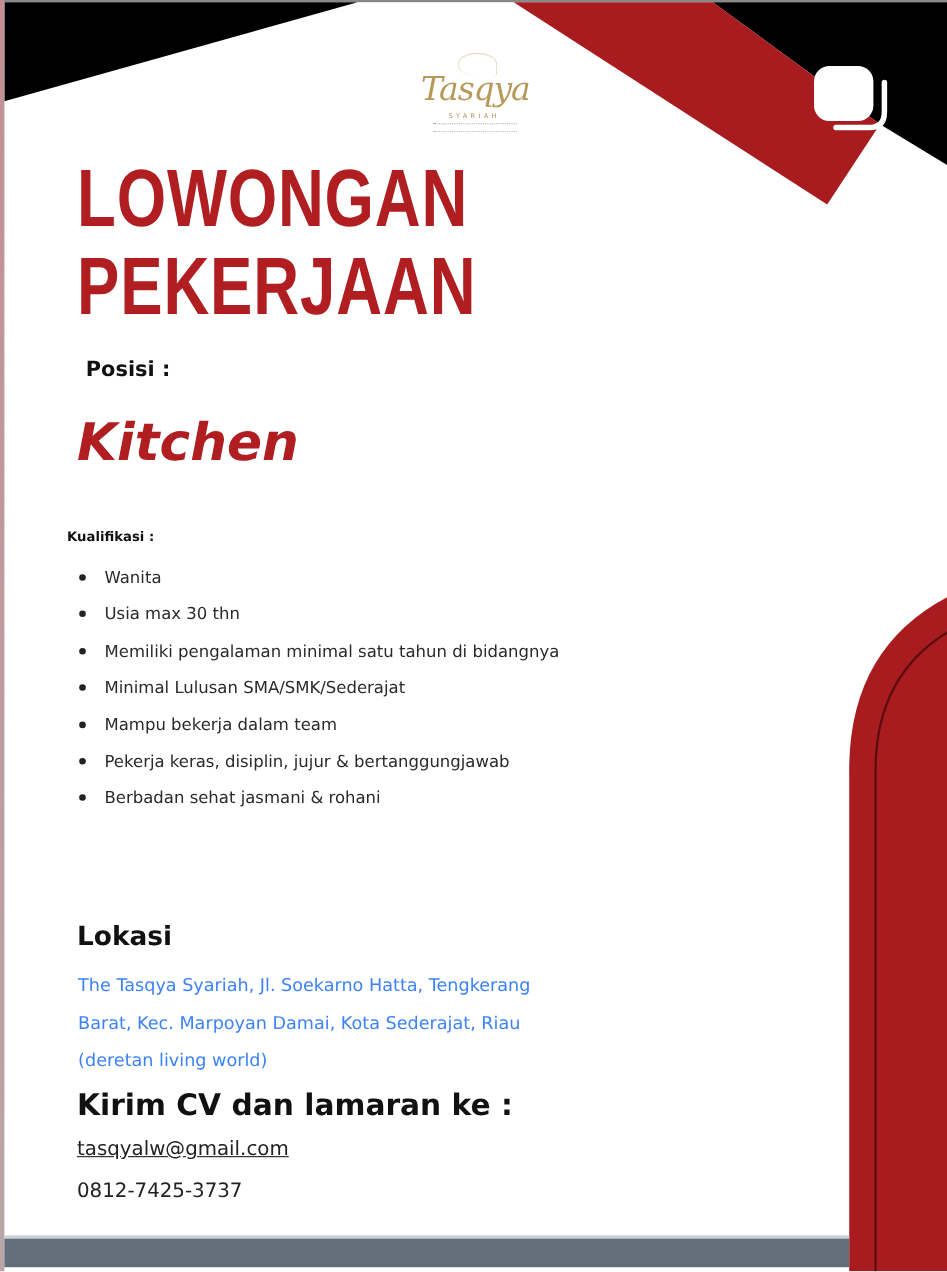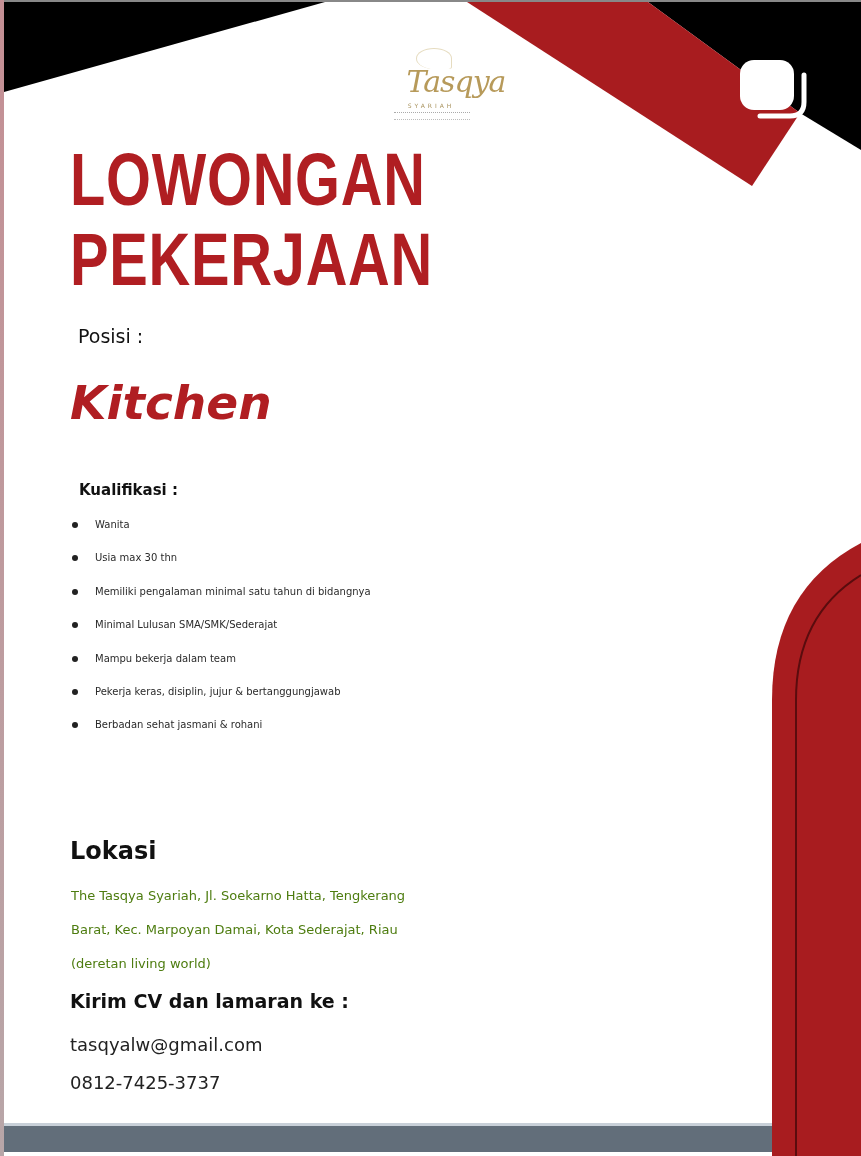--- a/index.html
+++ b/index.html
@@ -15,21 +15,21 @@
   }
   .top-edge { position: absolute; left: 0; top: 0; width: 861px; height: 2px; background: #888; }
   .deco { position: absolute; left: 0; top: 0; }
   .logo {
     position: absolute; left: 372px; top: 46px; width: 118px; height: 80px;
     text-align: center;
   }
   .logo-word {
     font-family: "DejaVu Serif", serif; font-style: italic;
     font-size: 30px; color: #b79a5a; letter-spacing: -1px;
-    position: absolute; left: 8px; top: 18px; width: 104px; margin-left: 24px;
+    position: absolute; left: 8px; top: 18px; width: 104px;
   }
   .logo-sub {
     position: absolute; left: 0; top: 56px; width: 118px;
     font-size: 6px; letter-spacing: 3px; color: #a8925c;
   }
   .logo-orn {
     position: absolute; left: 22px; top: 66px; width: 76px; height: 6px;
     border-top: 1px dotted #aaa; border-bottom: 1px dotted #bbb;
   }
   .logo-swirl {
@@ -41,53 +41,53 @@
   }
   .title {
     position: absolute; left: 70px; top: 140px;
     font-family: "Liberation Sans", sans-serif; font-weight: bold;
     font-size: 74px; line-height: 80px; color: #b01e22;
     transform: scaleX(0.78); transform-origin: left top;
     letter-spacing: 1px;
   }
   .posisi-label {
     position: absolute; left: 78px; top: 325px;
-    font-weight: normal; font-size: 19px; color: #111;
+    font-weight: bold; font-size: 19px; color: #111;
   }
   .position {
     position: absolute; left: 70px; top: 375px;
     font-weight: bold; font-size: 47px; color: #b01e22; font-style: italic;
   }
   .kual-label {
-    position: absolute; left: 79px; top: 481px;
-    font-weight: bold; font-size: 15px; color: #111;
+    position: absolute; left: 61px; top: 481px;
+    font-weight: bold; font-size: 12px; color: #111;
   }
   .kual-list {
     position: absolute; left: 70px; top: 514px; margin: 0; padding: 0;
     list-style: none;
   }
   .kual-list li {
-    position: relative; height: 33.4px; font-size: 10px; color: #2a2a2a;
+    position: relative; height: 33.4px; font-size: 15px; color: #2a2a2a;
     padding-left: 25px; line-height: 22px;
   }
   .kual-list li .bullet {
     position: absolute; left: 2px; top: 8px; width: 6px; height: 6px;
     border-radius: 50%; background: #222;
   }
   .lokasi-title {
     position: absolute; left: 70px; top: 837px;
     font-weight: bold; font-size: 24px; color: #111;
   }
   .lokasi-lines {
     position: absolute; left: 71px; top: 885px;
   }
-  .lokasi-lines div { font-size: 13px; color: #4d7c0f; height: 34px; line-height: 22px; }
+  .lokasi-lines div { font-size: 16px; color: #3b82f6; height: 34px; line-height: 22px; }
   .kirim-title {
     position: absolute; left: 70px; top: 990px;
-    font-weight: bold; font-size: 19px; color: #111;
+    font-weight: bold; font-size: 27px; color: #111;
   }
   .contact {
     position: absolute; left: 70px; font-size: 18px; color: #222;
   }
   .footer-bar {
     position: absolute; left: 4px; top: 1126px; width: 768px; height: 26px;
     background: #626e7a;
   }
   .footer-light {
     position: absolute; left: 4px; top: 1123px; width: 768px; height: 3px; background: #c8d0d8;
@@ -144,17 +144,17 @@
 </ul>
 
 <div class="lokasi-title">Lokasi</div>
 <div class="lokasi-lines">
   <div>The Tasqya Syariah, Jl. Soekarno Hatta, Tengkerang</div>
   <div>Barat, Kec. Marpoyan Damai, Kota Sederajat, Riau</div>
   <div>(deretan living world)</div>
 </div>
 
 <div class="kirim-title">Kirim CV dan lamaran ke :</div>
-<div class="contact" style="top:1034px;">tasqyalw@gmail.com</div>
+<div class="contact" style="top:1034px;text-decoration:underline;">tasqyalw@gmail.com</div>
 <div class="contact" style="top:1072px;">0812-7425-3737</div>
 
 <div class="footer-light"></div>
 <div class="footer-bar"></div>
 
 </body></html>

